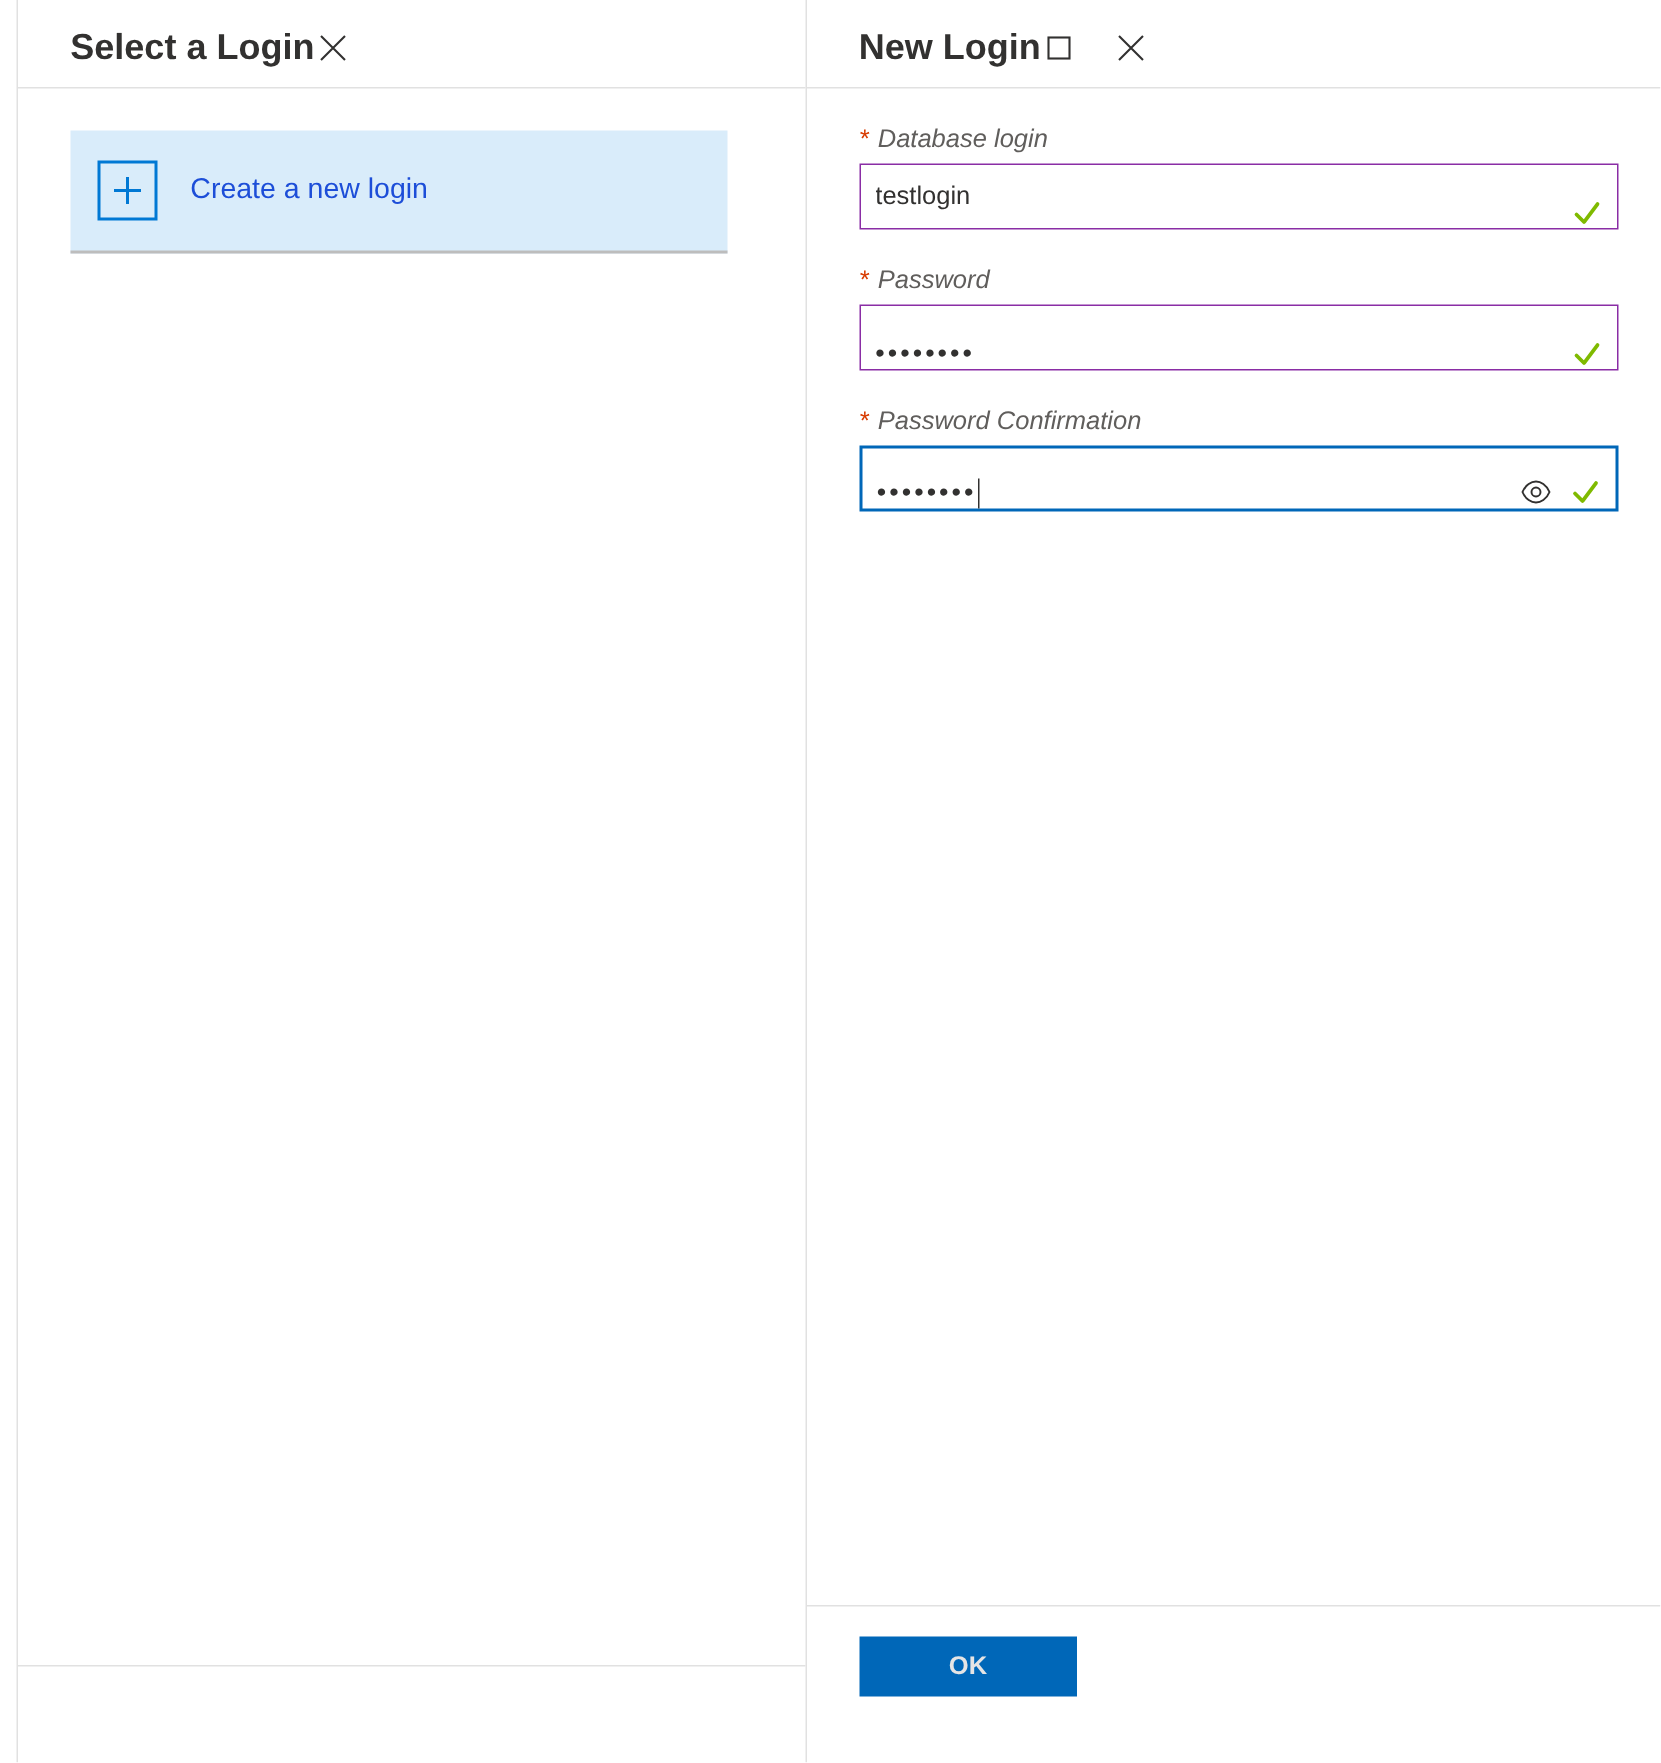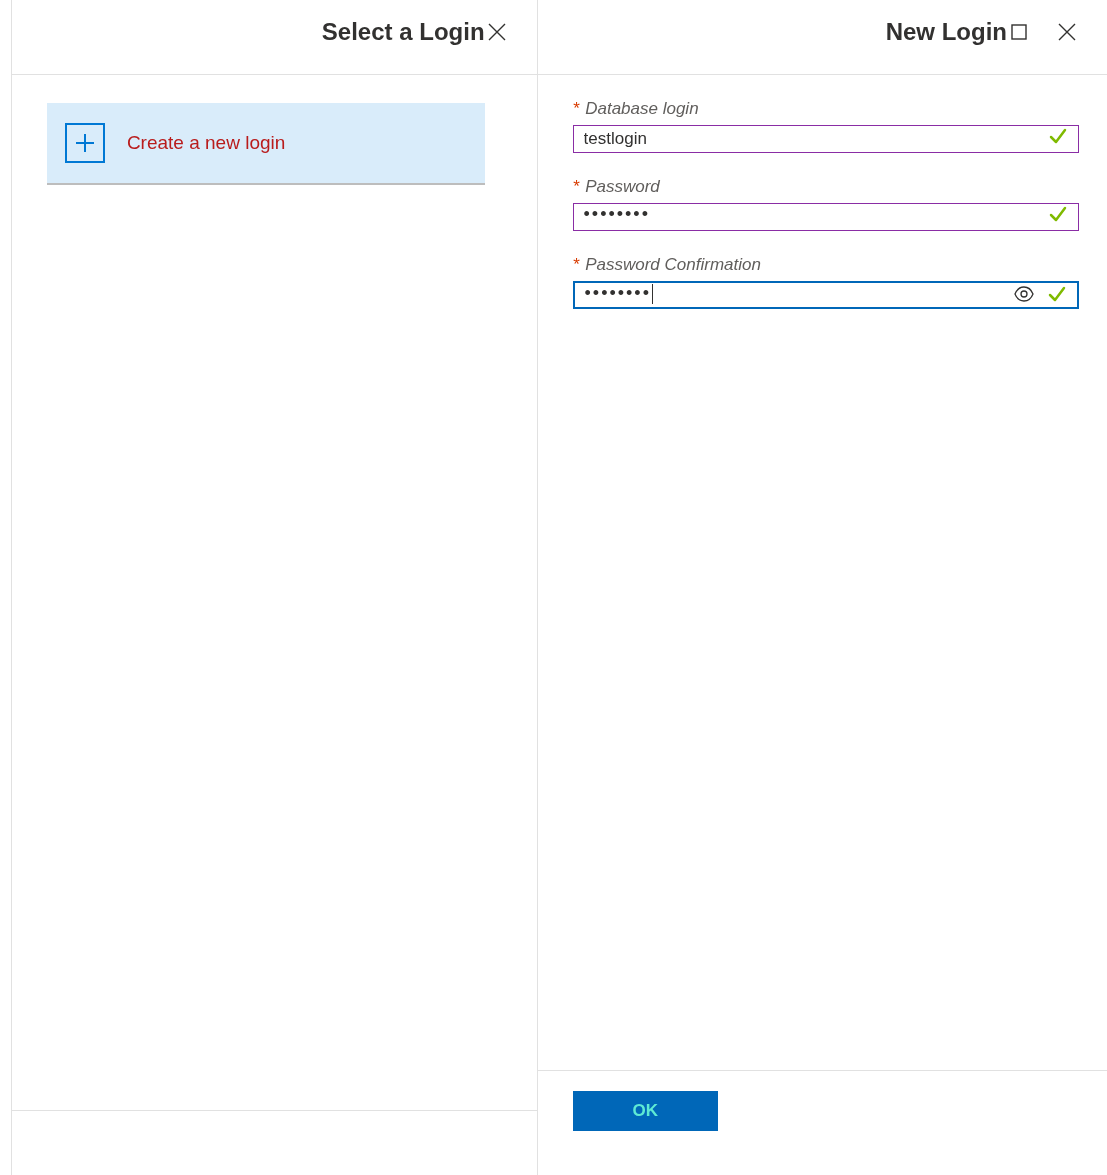--- a/index.html
+++ b/index.html
@@ -22,22 +22,22 @@
     display: flex;
     flex-direction: column;
     border-right: 1px solid #e1e1e1;
     position: relative;
   }
   .panel-left { flex: 1 1 48%; min-width: 0; }
   .panel-right { flex: 1 1 52%; min-width: 0; border-right: none; }
   .panel-header {
     display: flex;
     align-items: center;
-    justify-content: flex-end;
-    padding: 18px 28px 28px 35px;
+    justify-content: flex-start;
+    padding: 18px 28px 12px 35px;
     border-bottom: 1px solid #e1e1e1;
   }
   .panel-header .title {
     font-size: 24px;
     font-weight: 600;
     color: #323130;
   }
   .header-actions {
     display: flex;
     gap: 24px;
@@ -70,43 +70,43 @@
   .plus-box {
     width: 40px;
     height: 40px;
     border: 2px solid #0078d4;
     display: flex;
     align-items: center;
     justify-content: center;
   }
   .card-label {
     font-size: 19px;
-    color: #b91c1c;
+    color: #1d4ed8;
   }
   .empty-msg {
     font-size: 19px;
     color: #323130;
     padding: 24px 0 20px 0;
     border-bottom: 1px solid #d4d4d4;
   }
   .field-group { margin-bottom: 24px; }
   .field-label {
     font-size: 17px;
     color: #605e5c;
     margin-bottom: 6px;
     display: block;
     font-style: italic;
   }
   .req { color: #d83b01; margin-right: 6px; font-size: 17px; }
   .input-wrap {
     position: relative;
     display: flex;
-    align-items: flex-start;
+    align-items: flex-end;
     border: 1px solid #8a2da5;
-    height: 28px;
+    height: 44px;
     padding: 0 10px;
   }
   .input-wrap.focused {
     border: 2px solid #0067b8;
   }
   .input-wrap input {
     flex: 1;
     border: none;
     outline: none;
     font-size: 17px;
@@ -136,21 +136,21 @@
   .panel-footer {
     border-top: 1px solid #e1e1e1;
     padding: 20px 0 44px 0;
     display: flex;
     justify-content: flex-start;
     padding-left: 35px;
   }
   .panel-left .panel-footer { padding-left: 0; }
   .ok-btn {
     background: #0067b8;
-    color: #5eead4;
+    color: #e5e5e5;
     border: none;
     font-size: 17px;
     font-weight: 600;
     padding: 10px 60px;
     cursor: pointer;
   }
   .caret {
     display: inline-block;
     width: 1px;
     height: 20px;

